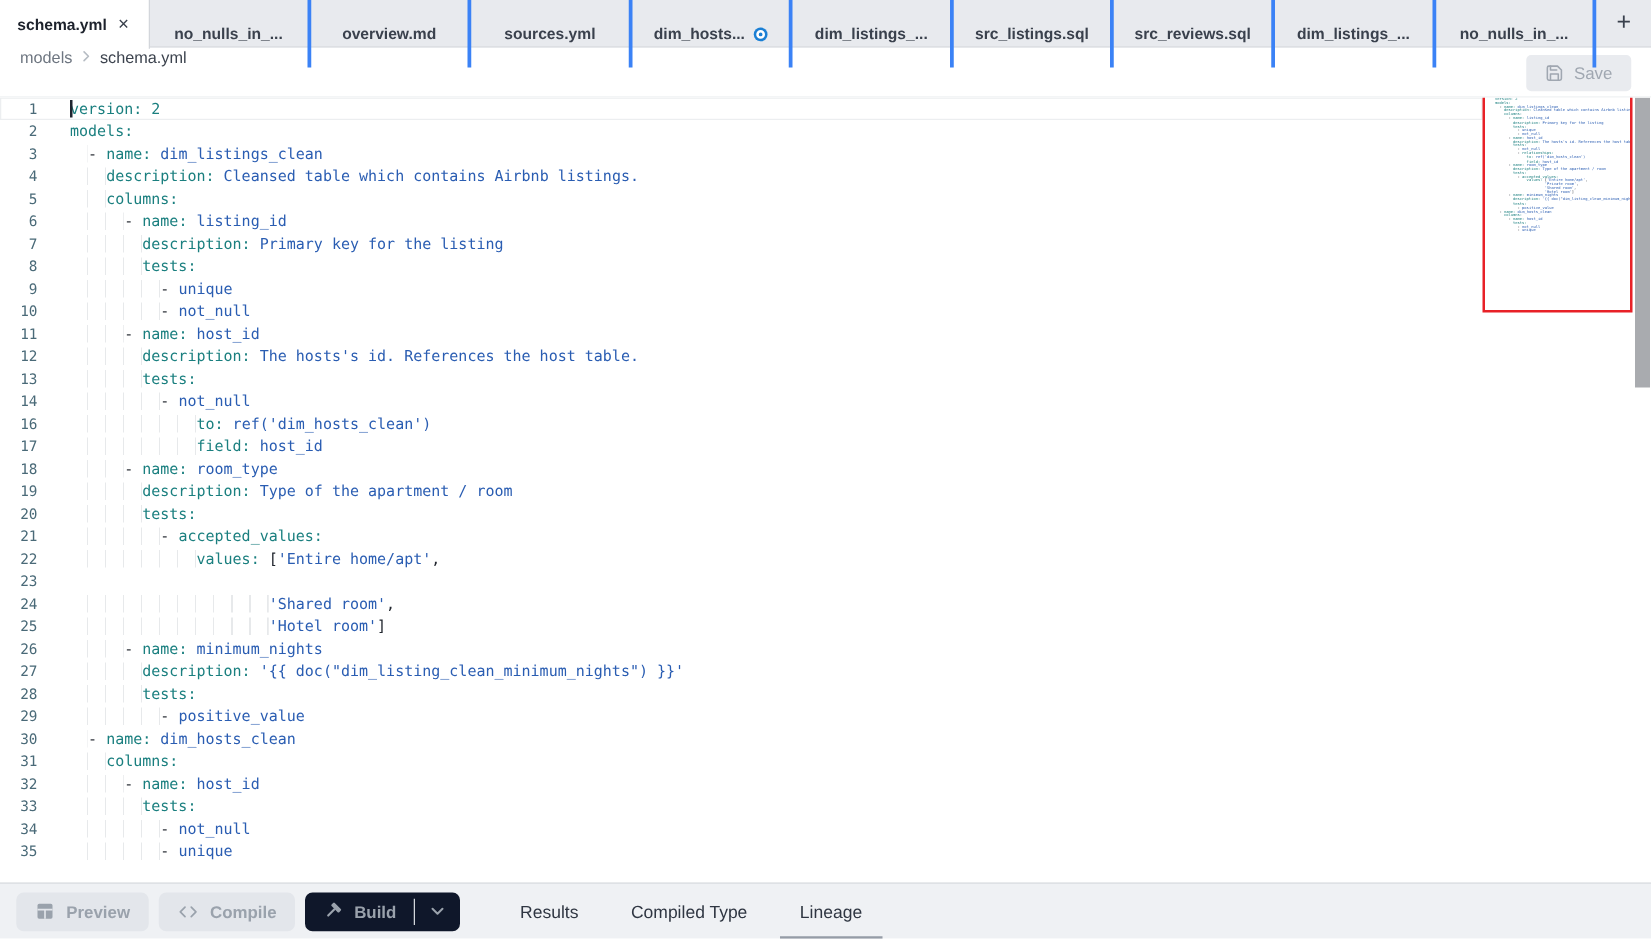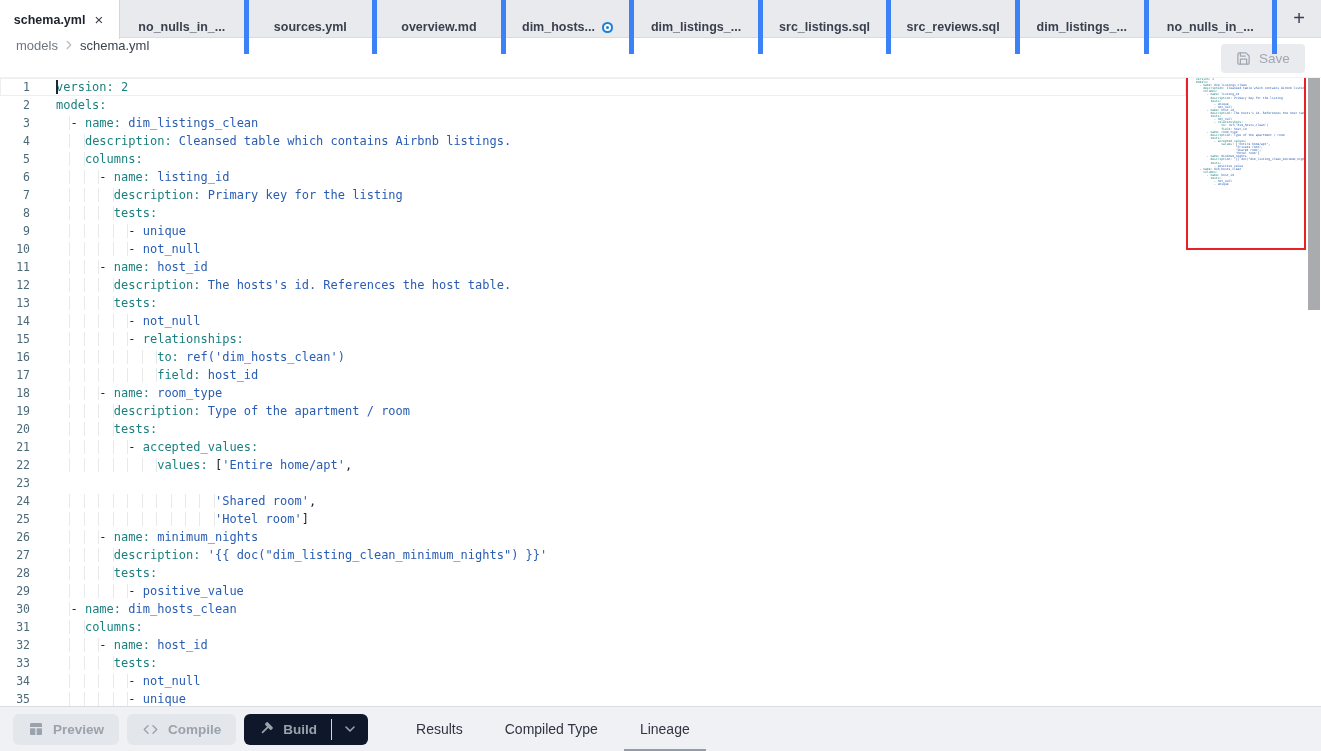--- a/index.html
+++ b/index.html
@@ -3,21 +3,21 @@
 <meta charset="utf-8">
 <style>
   * { margin:0; padding:0; box-sizing:border-box; }
   html,body { width:1321px; height:751px; background:#fff; font-family:"Liberation Sans", sans-serif; }
   .screen { position:relative; width:1321px; height:751px; overflow:hidden; background:#fff; }
 
   
   .tabbar { position:absolute; top:0; left:0; width:1321px; height:38px;
             background:#e8eaee; border-bottom:1px solid #d9dce0; display:flex; z-index:30; }
   .tab { flex:1 1 0; display:flex; align-items:center; justify-content:center; gap:7px;
-         border-right:5px solid #3b82f6; cursor:pointer; height:54px;
+         border-right:3px solid #3b82f6; cursor:pointer; height:54px;
          font-size:12.5px; font-weight:700; color:#3a414d; white-space:nowrap; overflow:hidden; }
   .tab.active { flex:0 0 120px; background:#fff; color:#1d222c; border-right:1px solid #d3d6db;
                 height:39px; z-index:31; }
   .tab-close { font-size:15px; font-weight:400; color:#3a414d; line-height:1; padding:0 2px; }
   .mod-dot { width:11px; height:11px; border-radius:50%; background:#1b7fd4;
              box-shadow: inset 0 0 0 2px #1b7fd4, inset 0 0 0 4px #ffffff; }
   .newtab { flex:0 0 44px; display:flex; align-items:center; justify-content:center;
             font-size:20px; font-weight:400; color:#3a414d; cursor:pointer; }
 
   
@@ -88,24 +88,24 @@
   <div class="tabbar">
     <div id="tabs" style="display:flex; flex:1 1 auto;">
         <div class="tab active">
           <span>schema.yml</span>
           <span class="tab-close">×</span>
         </div>
         <div class="tab">
           <span>no_nulls_in_...</span>
         </div>
         <div class="tab">
+          <span>overview.md</span>
+        </div>
+        <div class="tab">
           <span>sources.yml</span>
-        </div>
-        <div class="tab">
-          <span>overview.md</span>
         </div>
         <div class="tab">
           <span>dim_hosts...</span>
           <span class="mod-dot"></span>
         </div>
         <div class="tab">
           <span>dim_listings_...</span>
         </div>
         <div class="tab">
           <span>src_listings.sql</span>
@@ -152,21 +152,20 @@
         <div class="cline" style="position: relative;"><span class="ln">5</span><span class="ltext"><span class="tk-ws">    </span><span class="tk-k">columns:</span></span></div>
         <div class="cline" style="position: relative;"><span class="ln">6</span><span class="ltext"><span class="tk-ws">      </span><span class="tk-p">- </span><span class="tk-k">name:</span><span class="tk-t"> </span><span class="tk-v">listing_id</span></span></div>
         <div class="cline" style="position: relative;"><span class="ln">7</span><span class="ltext"><span class="tk-ws">        </span><span class="tk-k">description:</span><span class="tk-t"> </span><span class="tk-v">Primary key for the listing</span></span></div>
         <div class="cline" style="position: relative;"><span class="ln">8</span><span class="ltext"><span class="tk-ws">        </span><span class="tk-k">tests:</span></span></div>
         <div class="cline" style="position: relative;"><span class="ln">9</span><span class="ltext"><span class="tk-ws">          </span><span class="tk-p">- </span><span class="tk-v">unique</span></span></div>
         <div class="cline" style="position: relative;"><span class="ln">10</span><span class="ltext"><span class="tk-ws">          </span><span class="tk-p">- </span><span class="tk-v">not_null</span></span></div>
         <div class="cline" style="position: relative;"><span class="ln">11</span><span class="ltext"><span class="tk-ws">      </span><span class="tk-p">- </span><span class="tk-k">name:</span><span class="tk-t"> </span><span class="tk-v">host_id</span></span></div>
         <div class="cline" style="position: relative;"><span class="ln">12</span><span class="ltext"><span class="tk-ws">        </span><span class="tk-k">description:</span><span class="tk-t"> </span><span class="tk-v">The hosts's id. References the host table.</span></span></div>
         <div class="cline" style="position: relative;"><span class="ln">13</span><span class="ltext"><span class="tk-ws">        </span><span class="tk-k">tests:</span></span></div>
         <div class="cline" style="position: relative;"><span class="ln">14</span><span class="ltext"><span class="tk-ws">          </span><span class="tk-p">- </span><span class="tk-v">not_null</span></span></div>
-        <div class="cline" style="position: relative;"><span class="ln">15</span><span class="ltext"><span class="tk-ws">          </span><span class="tk-p">- </span><span class="tk-k">relationships:</span></span></div>
         <div class="cline" style="position: relative;"><span class="ln">16</span><span class="ltext"><span class="tk-ws">              </span><span class="tk-k">to:</span><span class="tk-t"> </span><span class="tk-v">ref('dim_hosts_clean')</span></span></div>
         <div class="cline" style="position: relative;"><span class="ln">17</span><span class="ltext"><span class="tk-ws">              </span><span class="tk-k">field:</span><span class="tk-t"> </span><span class="tk-v">host_id</span></span></div>
         <div class="cline" style="position: relative;"><span class="ln">18</span><span class="ltext"><span class="tk-ws">      </span><span class="tk-p">- </span><span class="tk-k">name:</span><span class="tk-t"> </span><span class="tk-v">room_type</span></span></div>
         <div class="cline" style="position: relative;"><span class="ln">19</span><span class="ltext"><span class="tk-ws">        </span><span class="tk-k">description:</span><span class="tk-t"> </span><span class="tk-v">Type of the apartment / room</span></span></div>
         <div class="cline" style="position: relative;"><span class="ln">20</span><span class="ltext"><span class="tk-ws">        </span><span class="tk-k">tests:</span></span></div>
         <div class="cline" style="position: relative;"><span class="ln">21</span><span class="ltext"><span class="tk-ws">          </span><span class="tk-p">- </span><span class="tk-k">accepted_values:</span></span></div>
         <div class="cline" style="position: relative;"><span class="ln">22</span><span class="ltext"><span class="tk-ws">              </span><span class="tk-k">values:</span><span class="tk-t"> </span><span class="tk-p">[</span><span class="tk-v">'Entire home/apt'</span><span class="tk-p">,</span></span></div>
         <div class="cline" style="position: relative; gap: 12px;"><span class="ln">23</span></div>
         <div class="cline" style="position: relative;"><span class="ln">24</span><span class="ltext"><span class="tk-ws">                      </span><span class="tk-v">'Shared room'</span><span class="tk-p">,</span></span></div>
         <div class="cline" style="position: relative;"><span class="ln">25</span><span class="ltext"><span class="tk-ws">                      </span><span class="tk-v">'Hotel room'</span><span class="tk-p">]</span></span></div>

